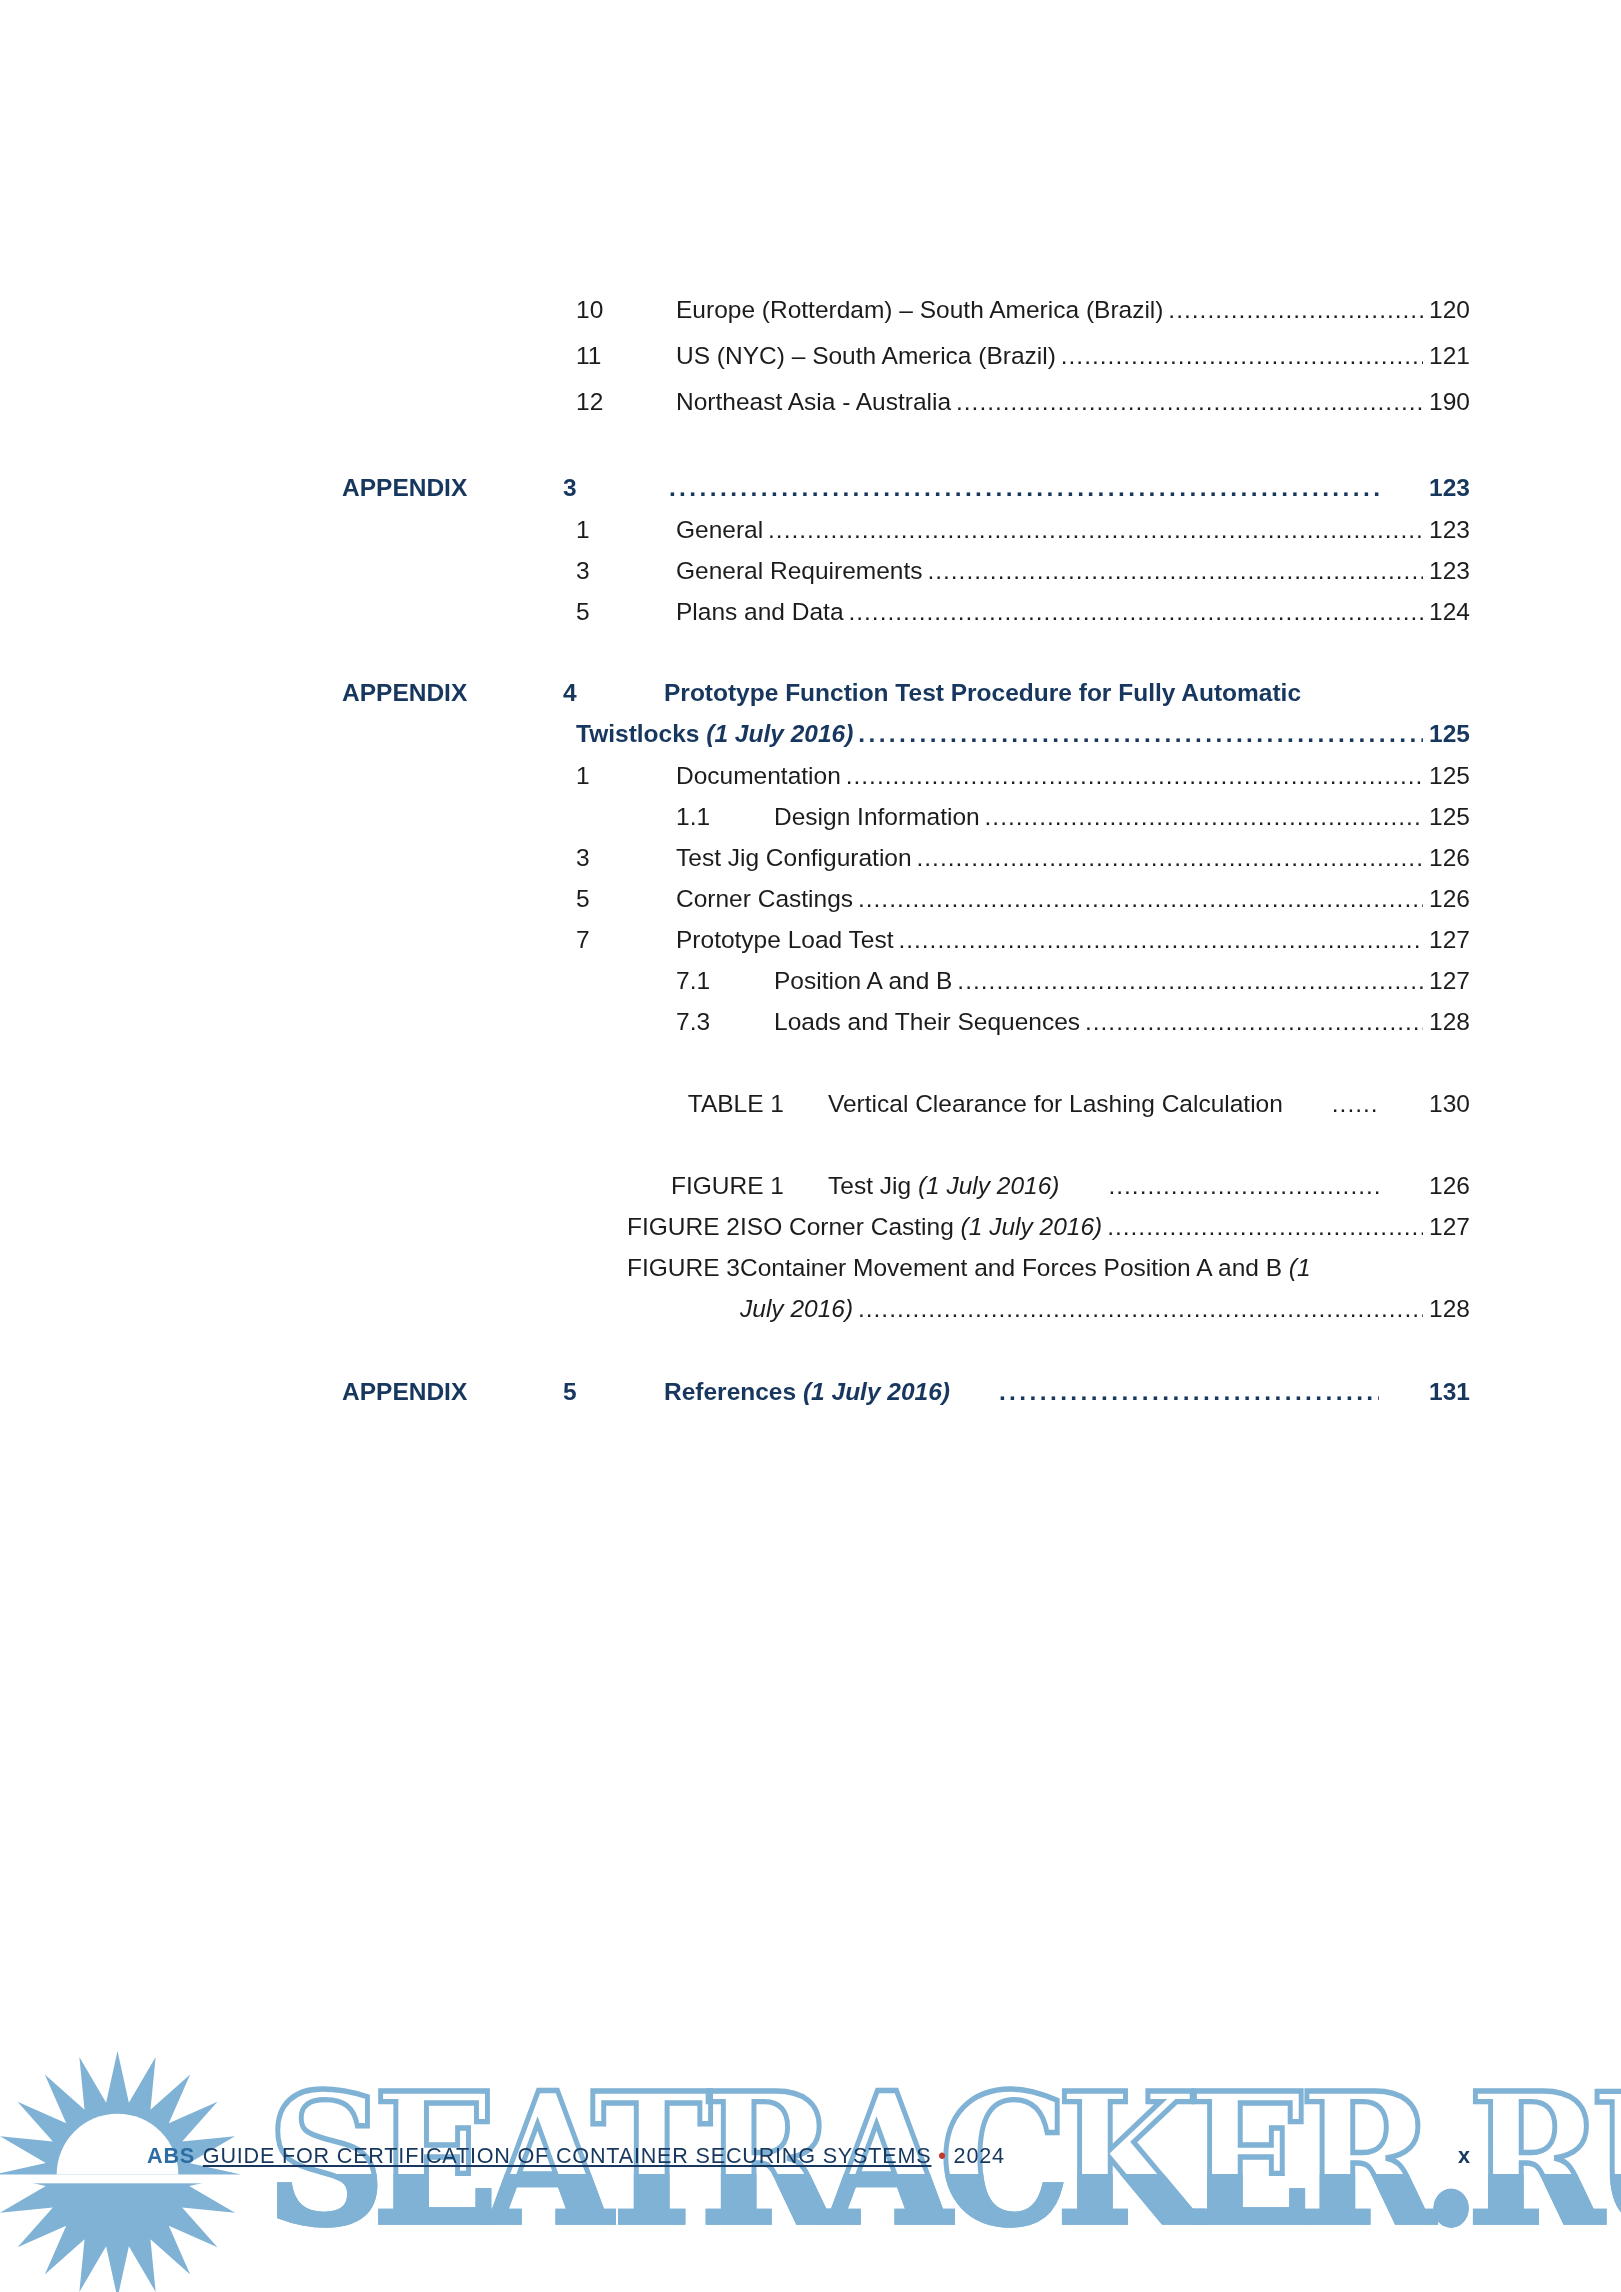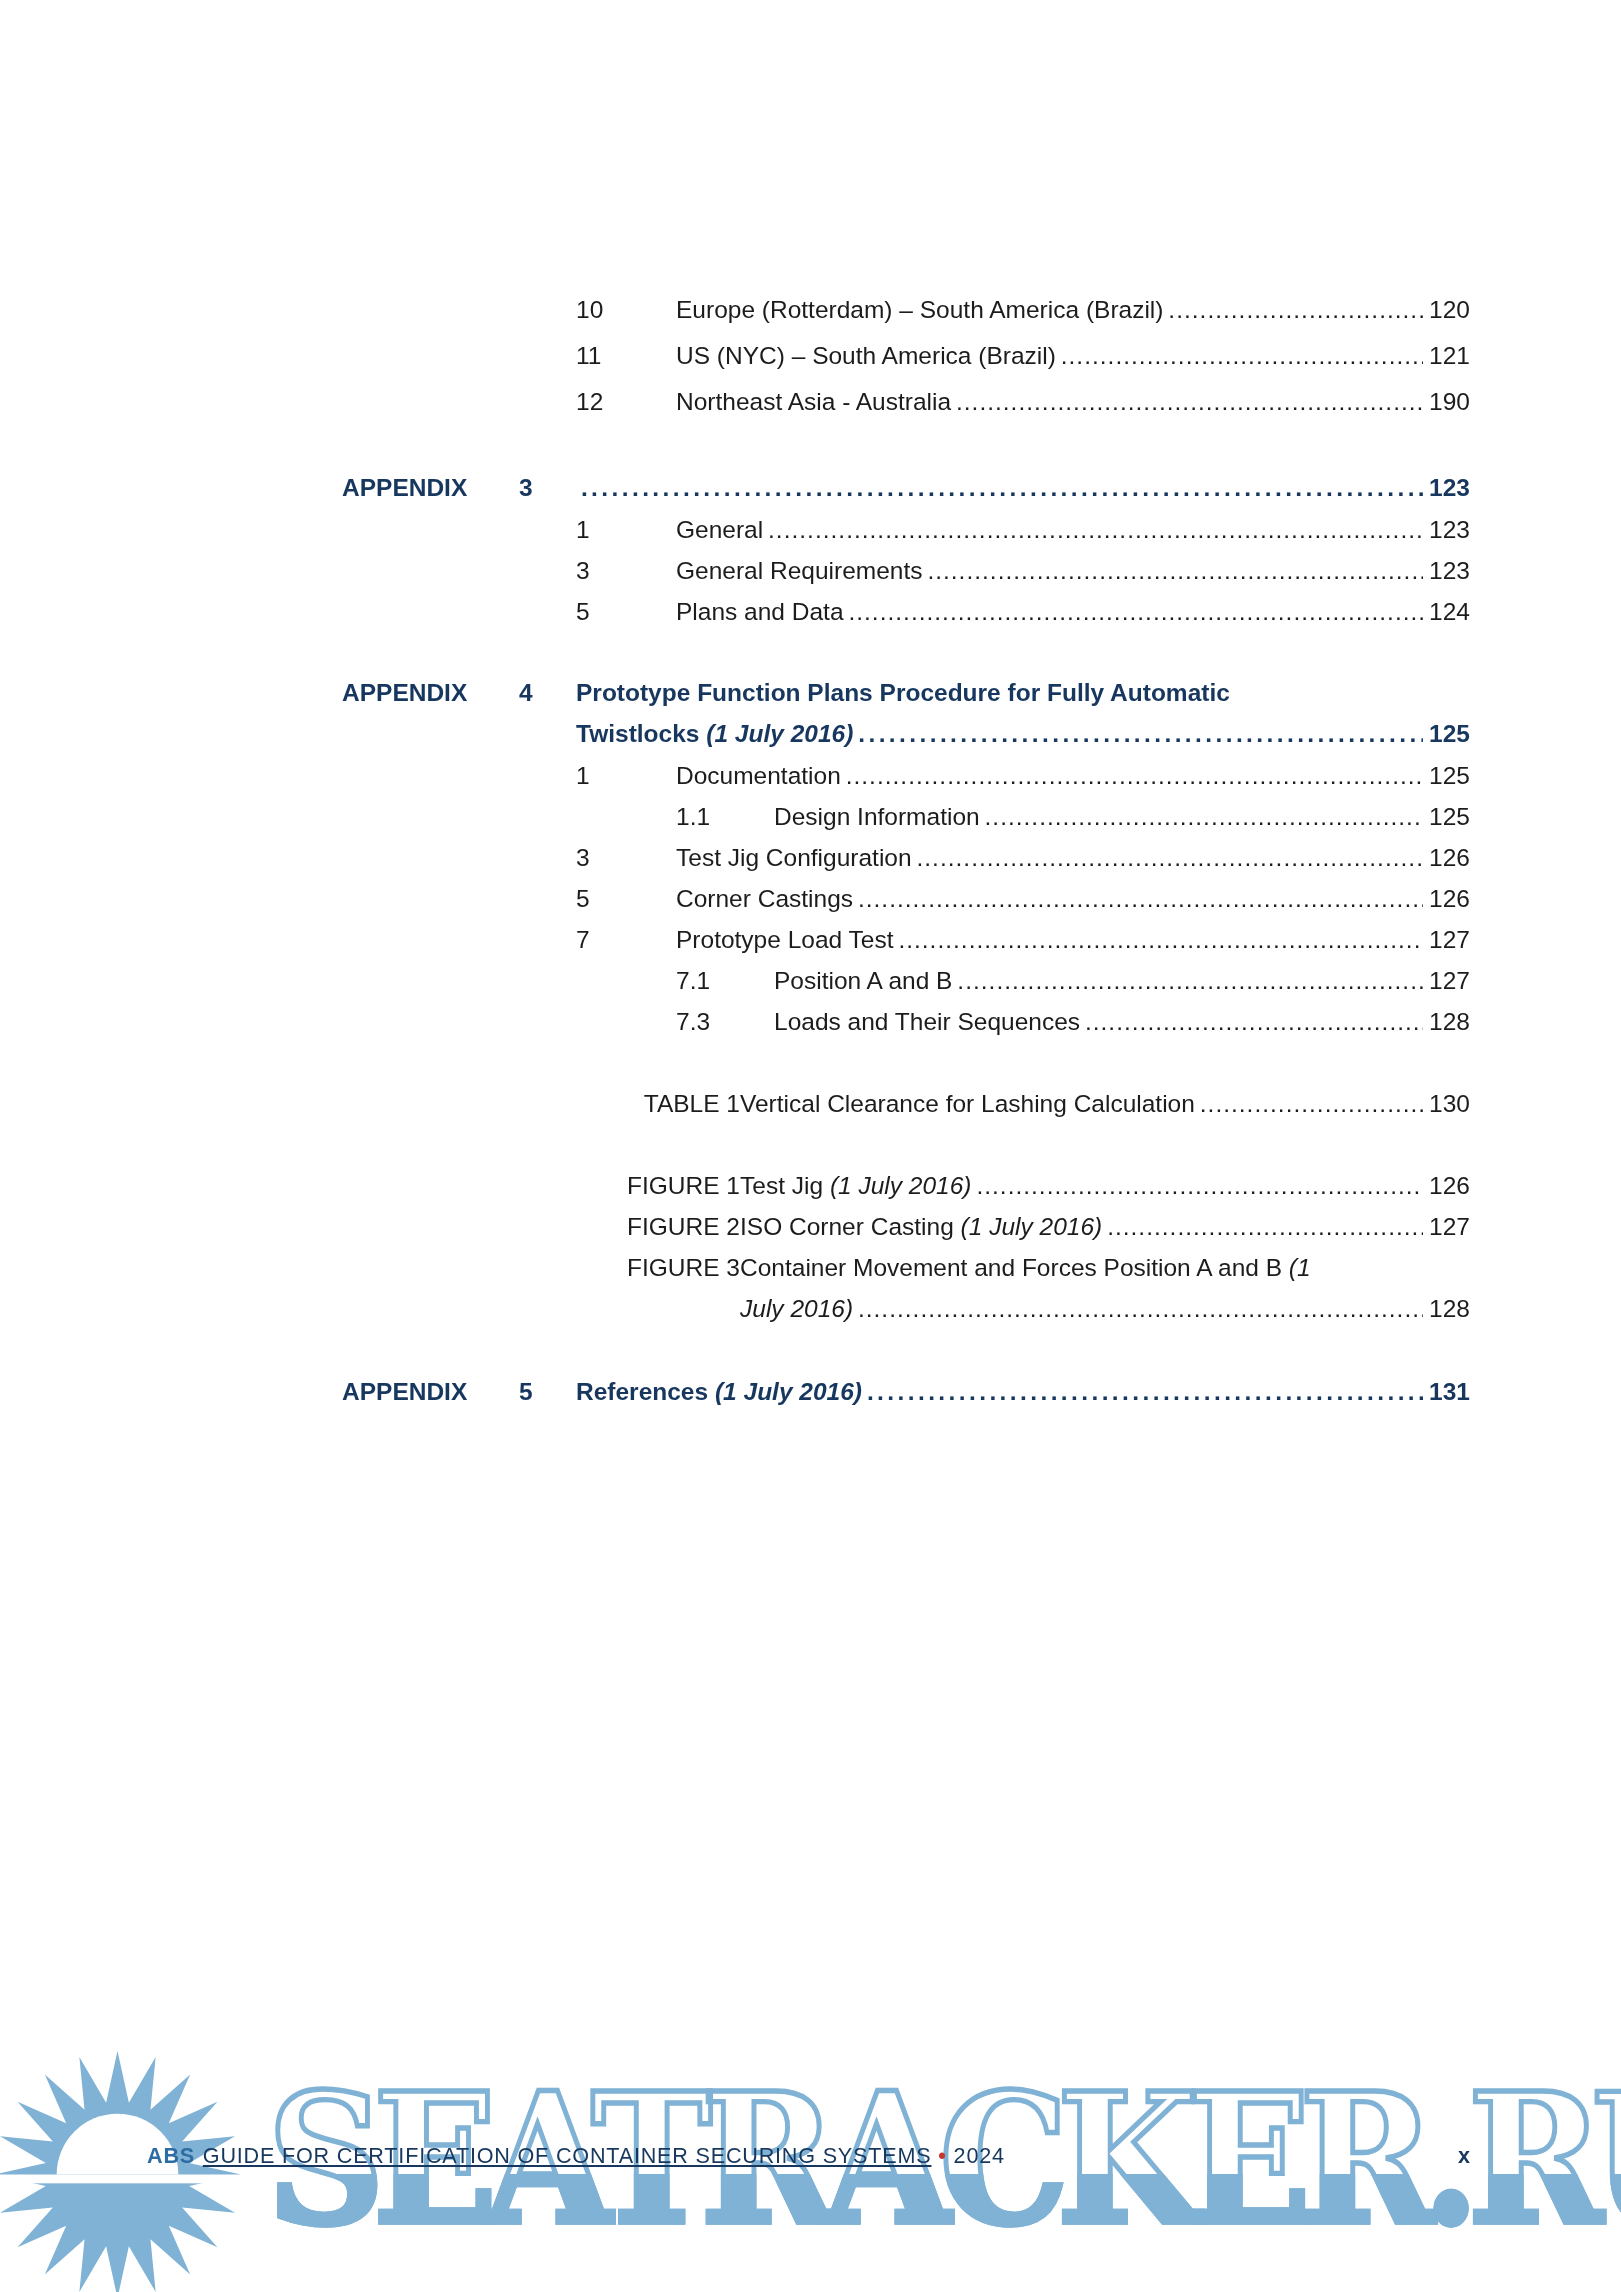--- a/index.html
+++ b/index.html
@@ -4,21 +4,21 @@
 <style>
   html,body { margin:0; padding:0; background:#ffffff; }
   .page {
     position:relative; width:1621px; height:2293px; background:#ffffff;
     overflow:hidden; font-family:"Liberation Sans", sans-serif;
   }
 
   
   .toc { position:absolute; left:342px; top:287px; width:1128px; font-size:24.5px; color:var(--ink); z-index:2; }
   .row { display:flex; align-items:baseline; height:41px; line-height:41px; white-space:nowrap; }
-  .row.space { margin-top:41px; }
+  .row.space { margin-top:41px;gap:44px; }
   .row.item-wide { height:46px; line-height:46px; }
   .row.appendix, .row.appendix-cont { color:var(--navy); font-weight:bold; height:43px; line-height:43px; }
   .row.appendix-open { color:var(--navy); font-weight:bold; height:39px; line-height:39px; }
 
   .sp-c { width:234px; flex:none; }
   .sp-e { width:334px; flex:none; }
   .sp-f { width:398px; flex:none; }
   .col-num { width:100px; flex:none; }
   .col-num2 { width:98px; flex:none; }
   .col-apx-label { width:177px; flex:none; }
@@ -118,21 +118,21 @@
       <div class="row item">
         <span class="sp-c"></span>
         <span class="col-num">5</span>
         <span class="txt"><span>Plans and Data </span></span>
         <span class="leader"></span>
         <span class="pg">124</span>
       </div>
       <div class="row appendix-open space">
         <span class="col-apx-label">APPENDIX</span>
         <span class="col-apx-num">4</span>
-        <span class="txt"><span>Prototype Function Plans Procedure for Fully Automatic</span></span>
+        <span class="txt"><span>Prototype Function Test Procedure for Fully Automatic</span></span>
       </div>
       <div class="row appendix-cont">
         <span class="sp-c"></span>
         <span class="txt"><span>Twistlocks </span><span class="it">(1 July 2016)</span></span>
         <span class="leader"></span>
         <span class="pg">125</span>
       </div>
       <div class="row item">
         <span class="sp-c"></span>
         <span class="col-num">1</span>

